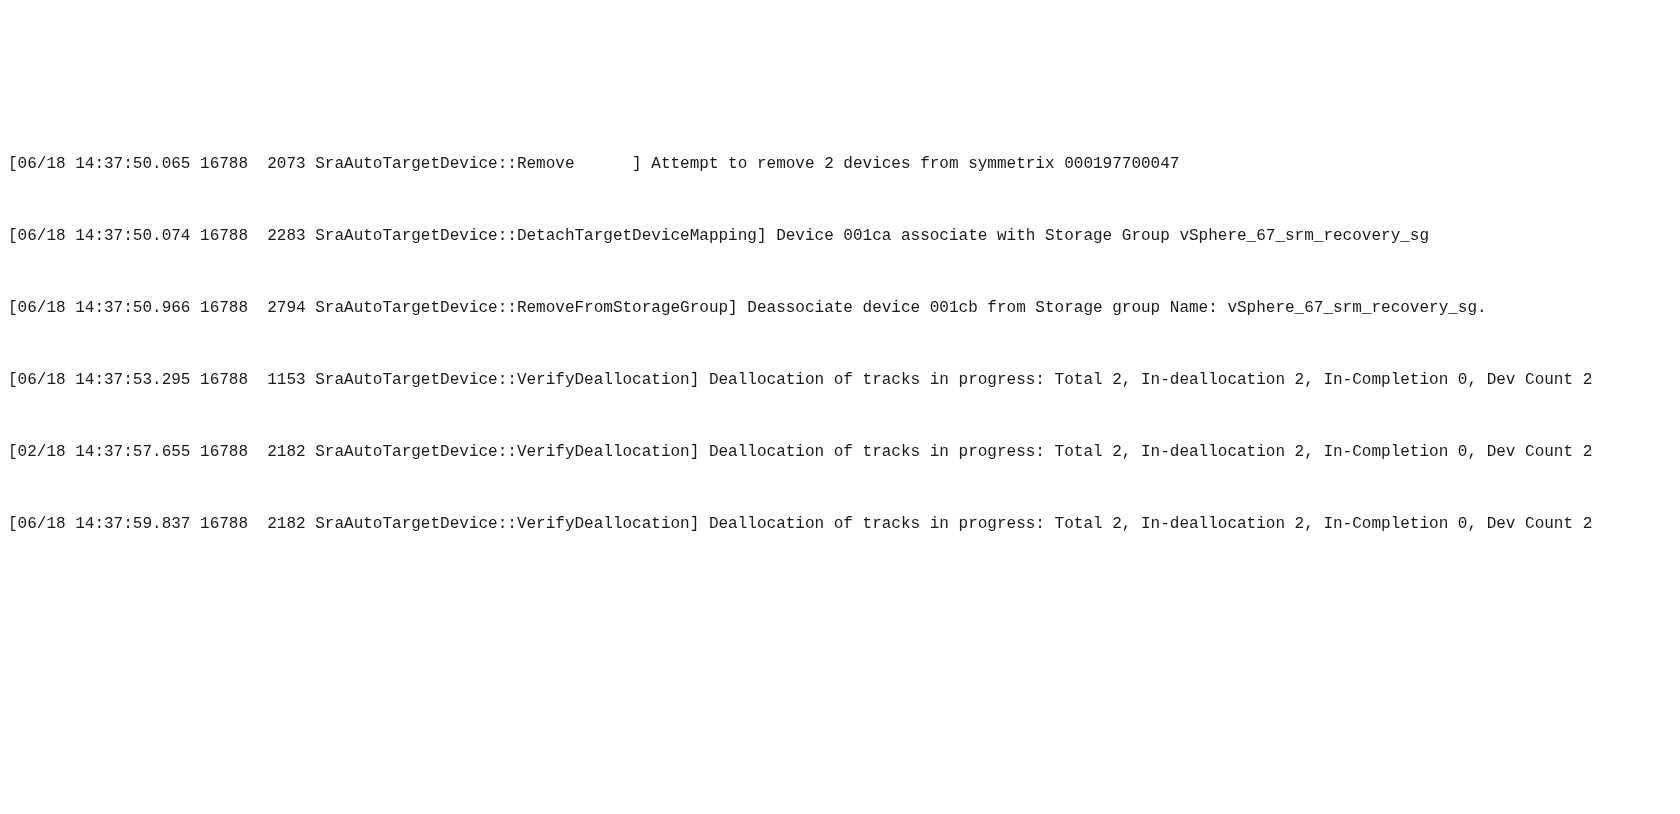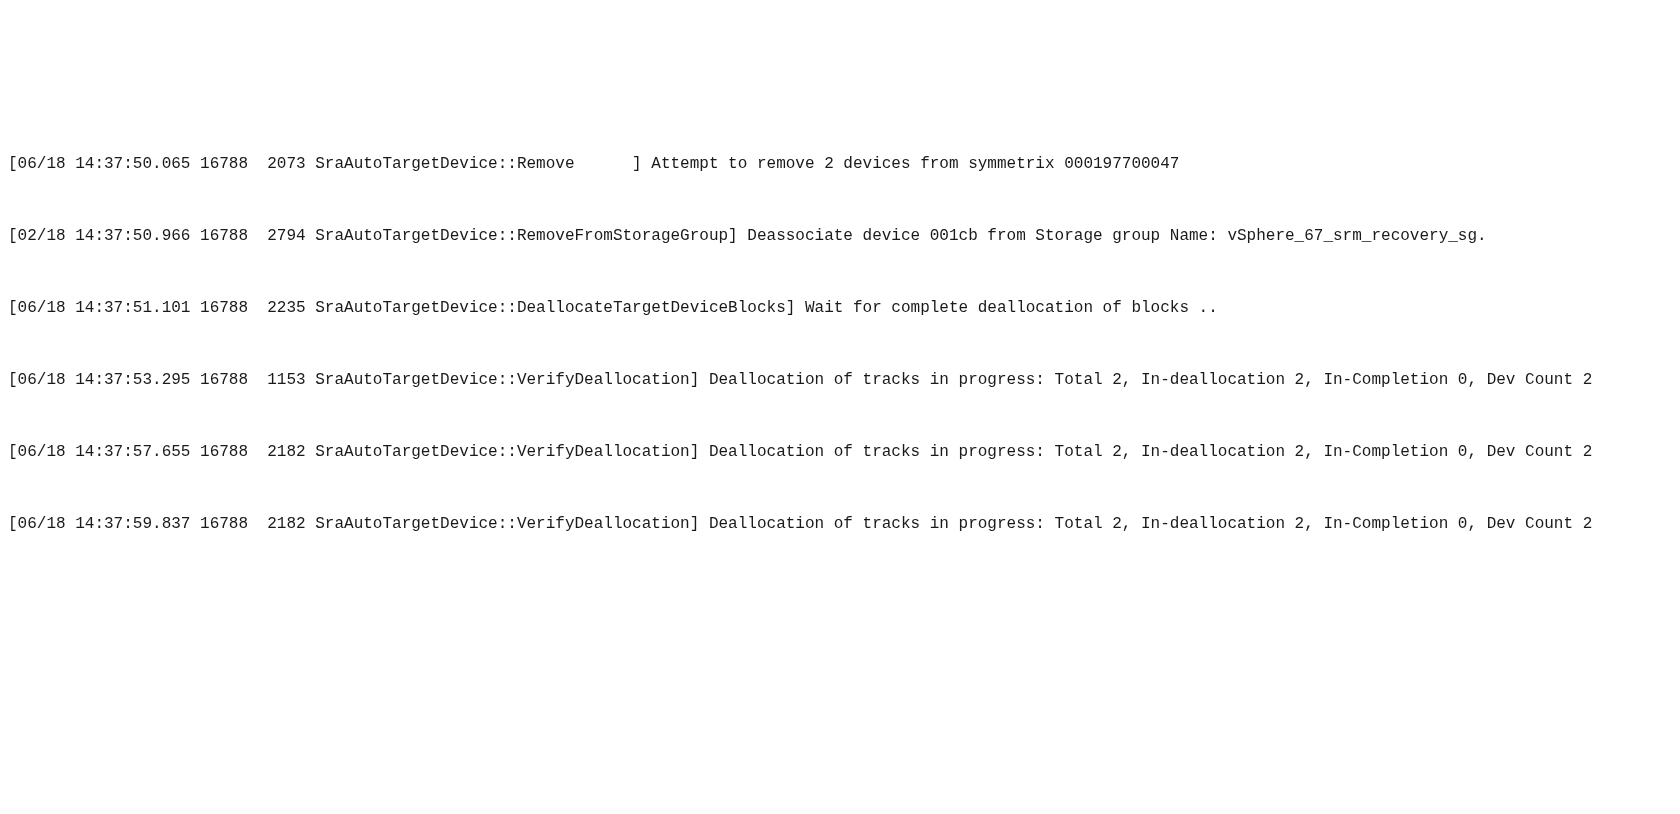--- a/index.html
+++ b/index.html
@@ -25,24 +25,24 @@
       display: block;
     }
   </style>
 </head>
 <body>
 
 
 
 <div class="log-container">
   <span class="log-line">[06/18 14:37:50.065 16788  2073 SraAutoTargetDevice::Remove      ] Attempt to remove 2 devices from symmetrix 000197700047</span>
-  <span class="log-line">[02/18 14:37:50.966 16788  2794 SraAutoTargetDevice::RemoveFromStorageGroup] Deassociate device 001cb from Storage group Name: vSphere_67_srm_recovery_sg.</span>
-  <span class="log-line">[06/18 14:37:51.101 16788  2235 SraAutoTargetDevice::DeallocateTargetDeviceBlocks] Wait for complete deallocation of blocks ..</span>
+  <span class="log-line">[06/18 14:37:50.074 16788  2283 SraAutoTargetDevice::DetachTargetDeviceMapping] Device 001ca associate with Storage Group vSphere_67_srm_recovery_sg</span>
+  <span class="log-line">[06/18 14:37:50.966 16788  2794 SraAutoTargetDevice::RemoveFromStorageGroup] Deassociate device 001cb from Storage group Name: vSphere_67_srm_recovery_sg.</span>
   <span class="log-line">[06/18 14:37:53.295 16788  1153 SraAutoTargetDevice::VerifyDeallocation] Deallocation of tracks in progress: Total 2, In-deallocation 2, In-Completion 0, Dev Count 2</span>
-  <span class="log-line">[06/18 14:37:57.655 16788  2182 SraAutoTargetDevice::VerifyDeallocation] Deallocation of tracks in progress: Total 2, In-deallocation 2, In-Completion 0, Dev Count 2</span>
+  <span class="log-line">[02/18 14:37:57.655 16788  2182 SraAutoTargetDevice::VerifyDeallocation] Deallocation of tracks in progress: Total 2, In-deallocation 2, In-Completion 0, Dev Count 2</span>
   <span class="log-line">[06/18 14:37:59.837 16788  2182 SraAutoTargetDevice::VerifyDeallocation] Deallocation of tracks in progress: Total 2, In-deallocation 2, In-Completion 0, Dev Count 2</span>
   
   
   
   
   
   
   
   
   

